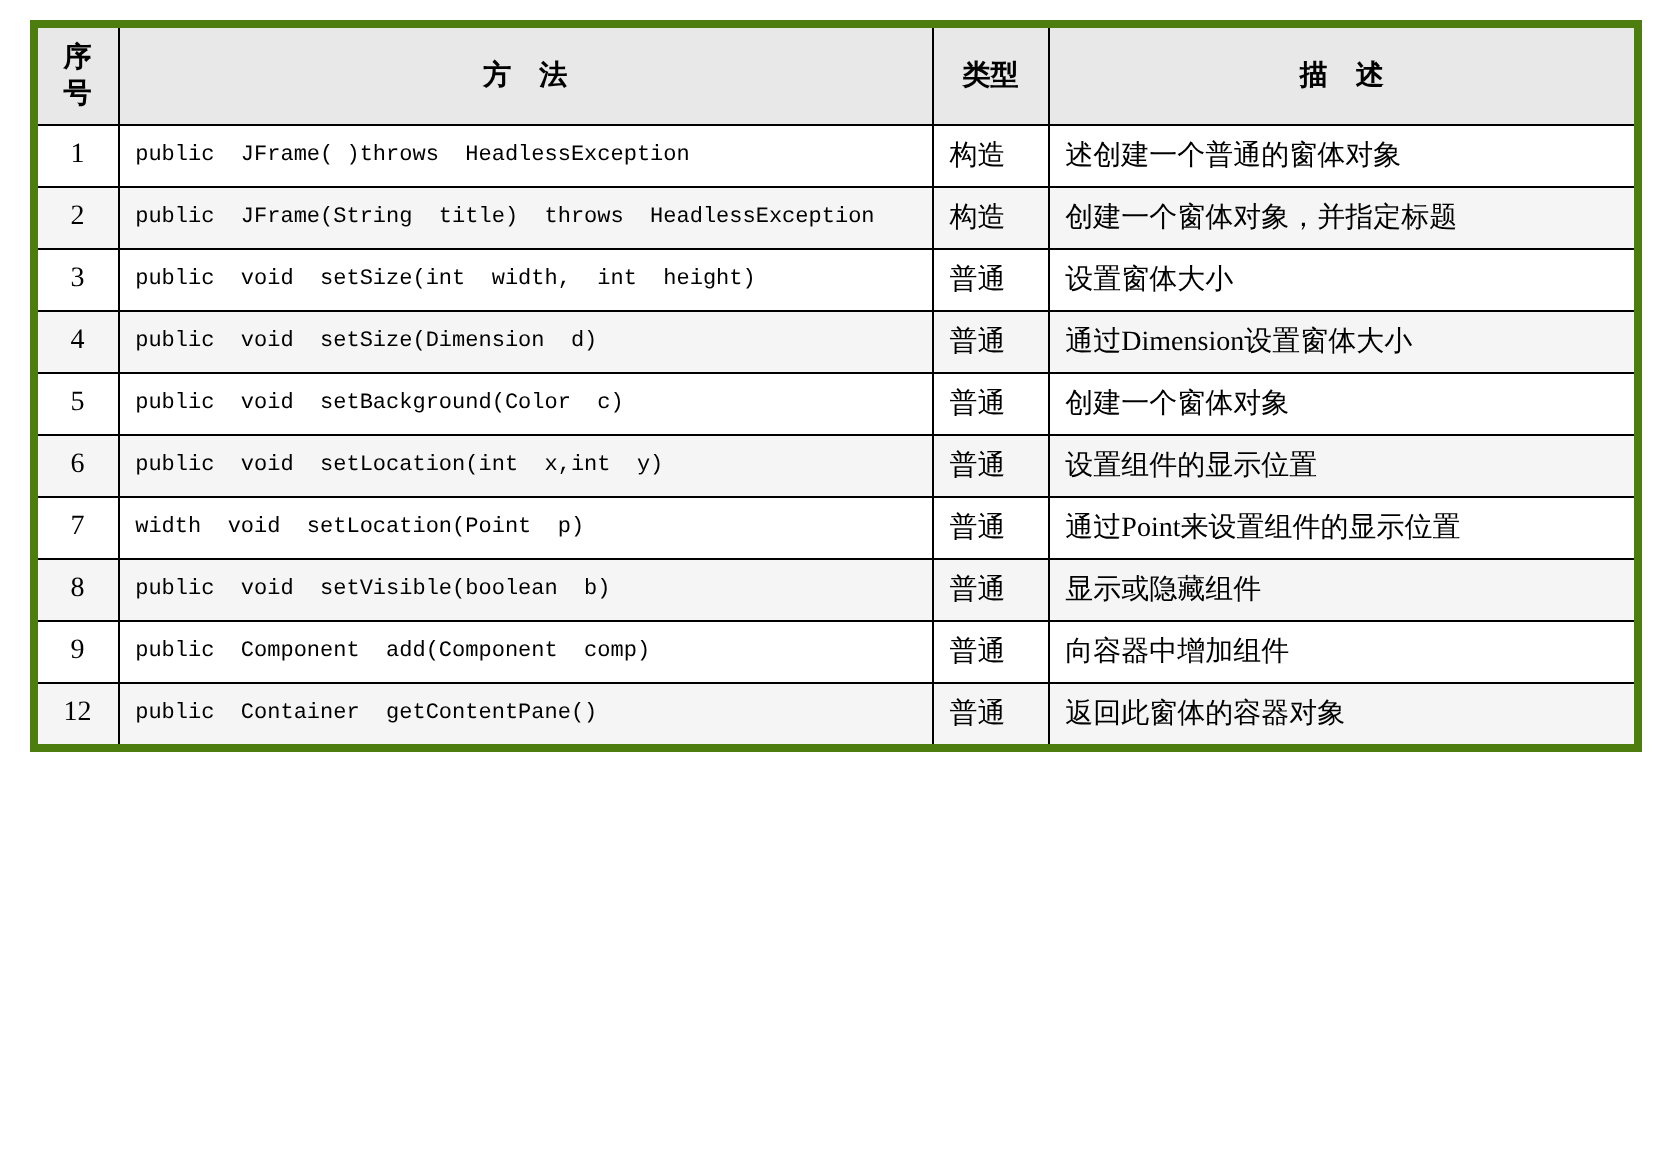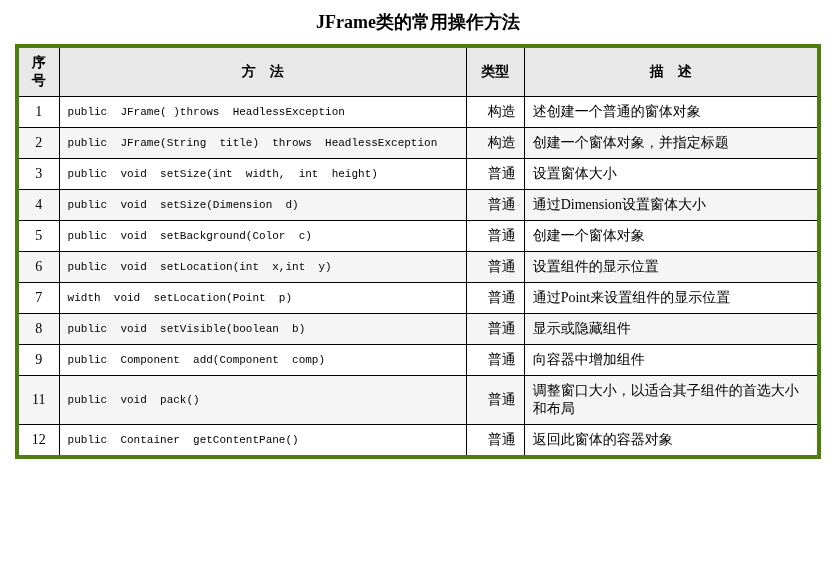--- a/index.html
+++ b/index.html
@@ -63,33 +63,32 @@
     }
 
     td.method {
       font-family: "Courier New", "Lucida Console", monospace;
       font-size: 11px;
       white-space: pre;
       width: 380px;
     }
 
     td.type {
-      text-align: right;
+      text-align: left;
       width: 55px;
     }
 
     td.desc {
       width: 280px;
     }
   </style>
 </head>
 <body>
 
 <div class="page-container">
-  <div class="page-title">JFrame类的常用操作方法</div>
 
   <table>
     <thead>
       <tr>
         <th>序号</th>
         <th>方　法</th>
         <th>类型</th>
         <th>描　述</th>
       </tr>
     </thead>
@@ -142,26 +141,20 @@
           <td class="type">普通</td>
           <td class="desc">显示或隐藏组件</td>
         </tr>
         <tr>
           <td class="seq">9</td>
           <td class="method">public  Component  add(Component  comp)</td>
           <td class="type">普通</td>
           <td class="desc">向容器中增加组件</td>
         </tr>
         <tr>
-          <td class="seq">11</td>
-          <td class="method">public  void  pack()</td>
-          <td class="type">普通</td>
-          <td class="desc">调整窗口大小，以适合其子组件的首选大小和布局</td>
-        </tr>
-        <tr>
           <td class="seq">12</td>
           <td class="method">public  Container  getContentPane()</td>
           <td class="type">普通</td>
           <td class="desc">返回此窗体的容器对象</td>
         </tr>
       </tbody>
   </table>
 </div>
 
 </body></html>

